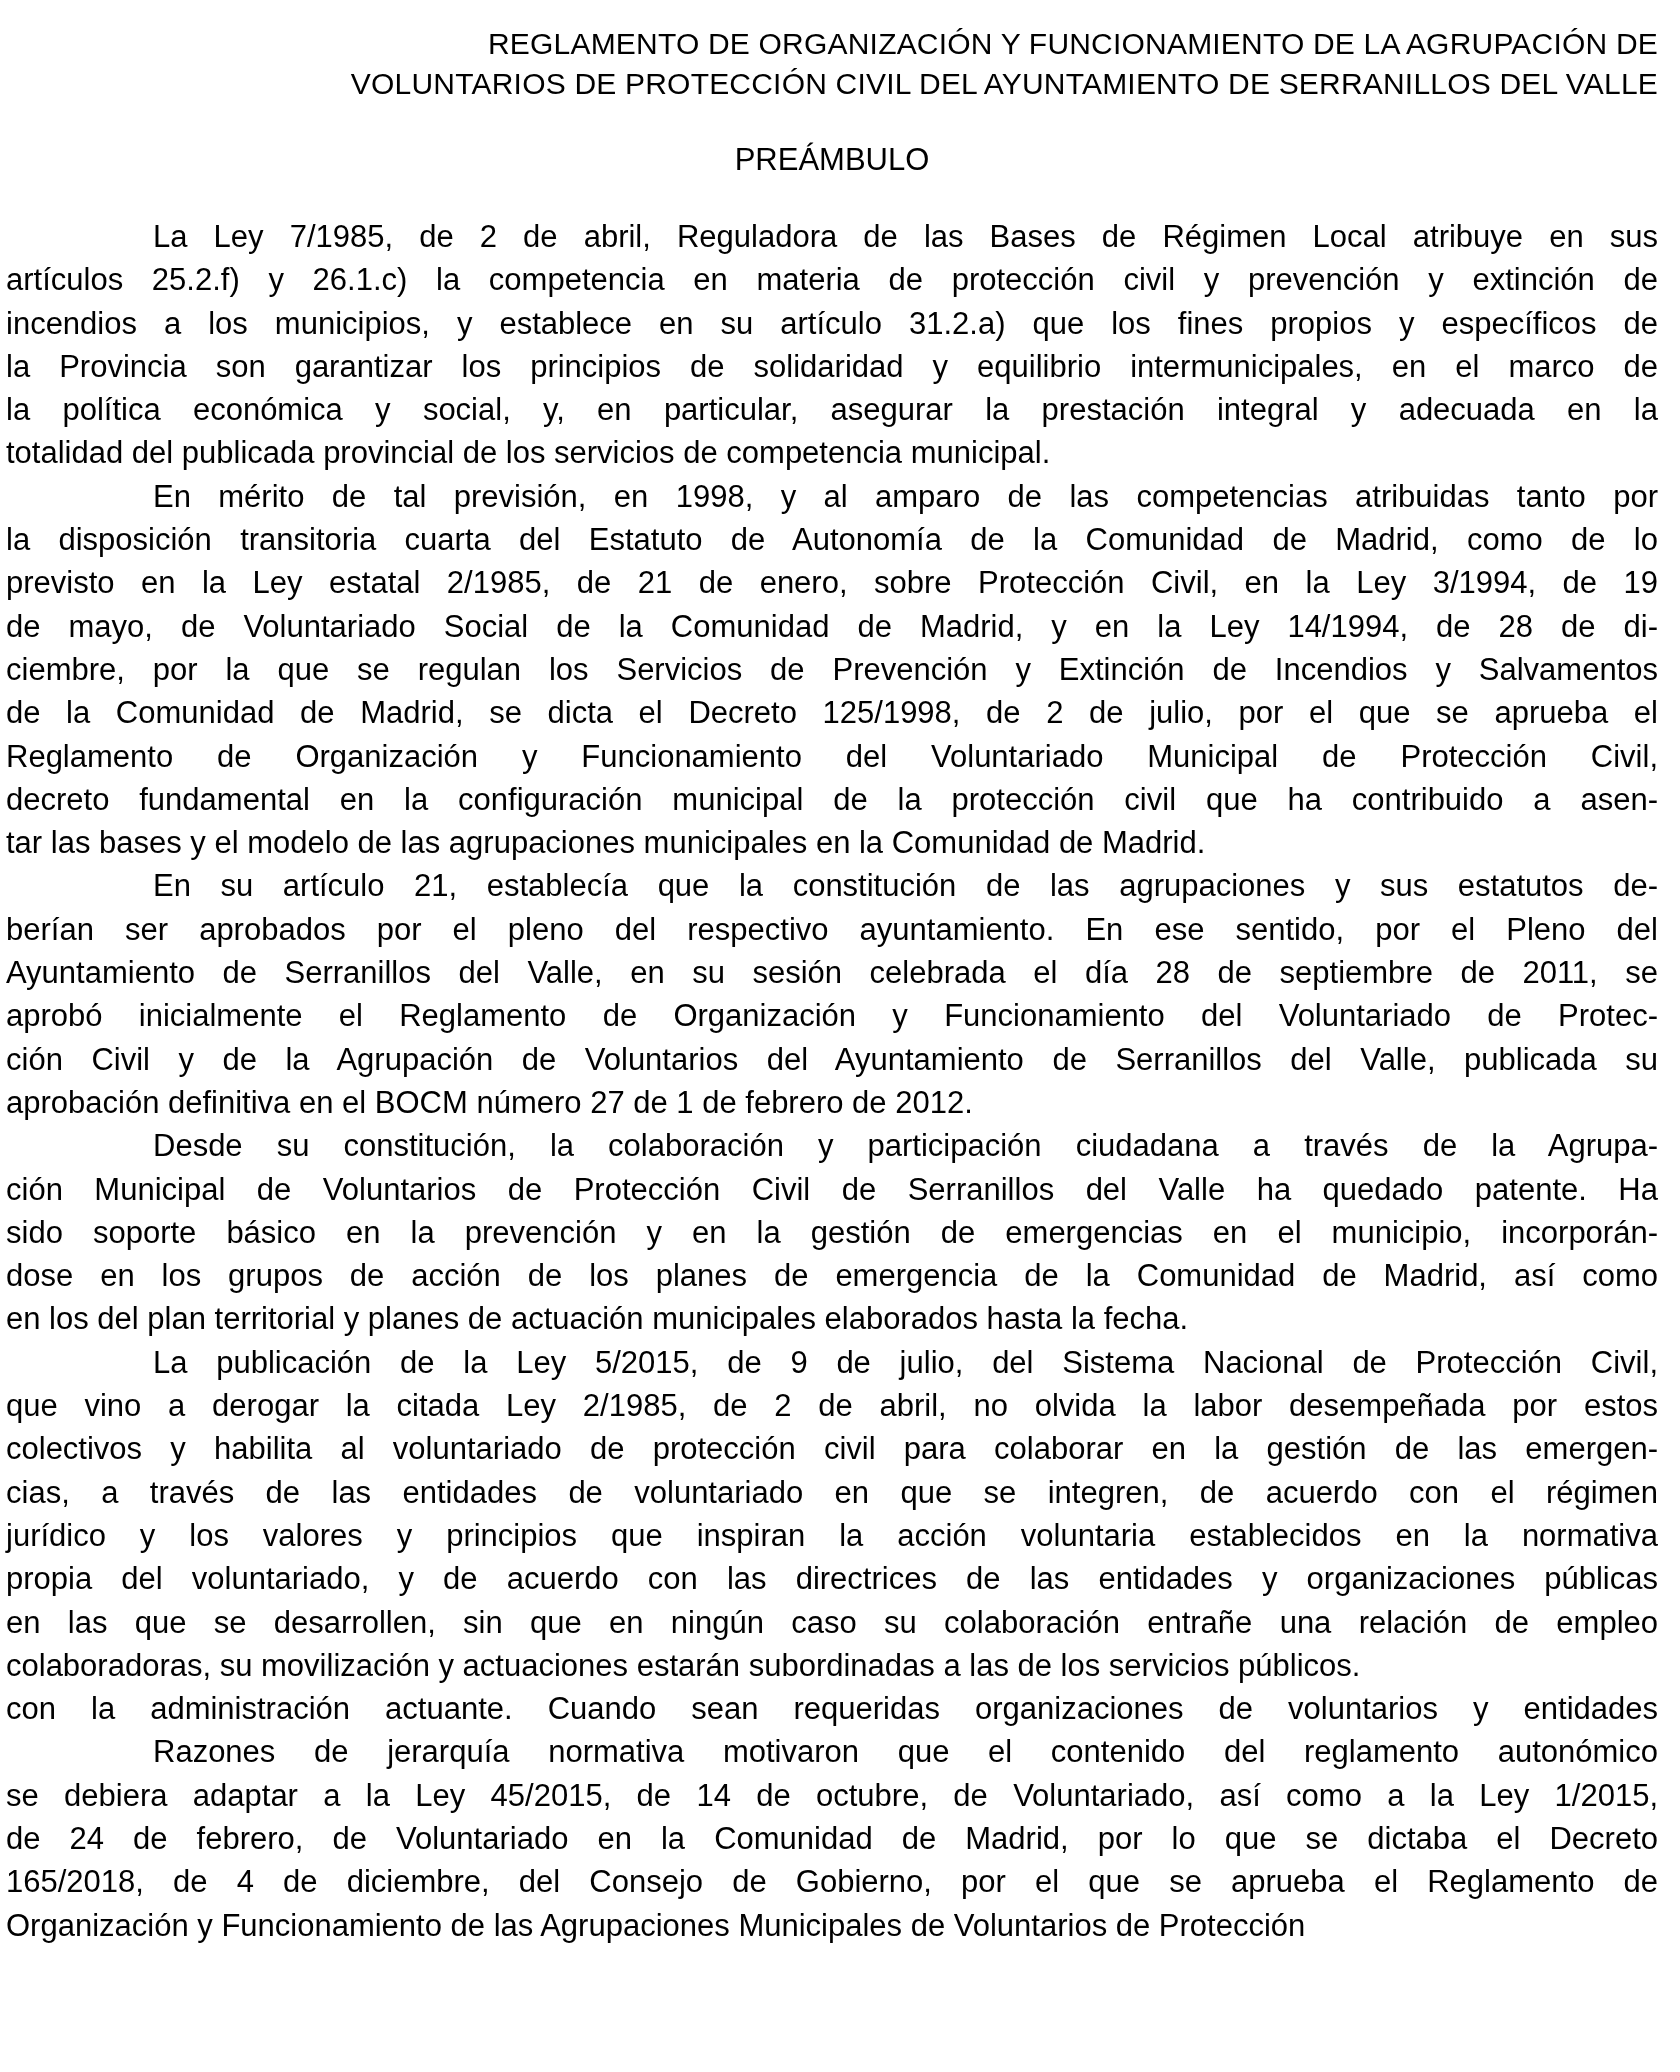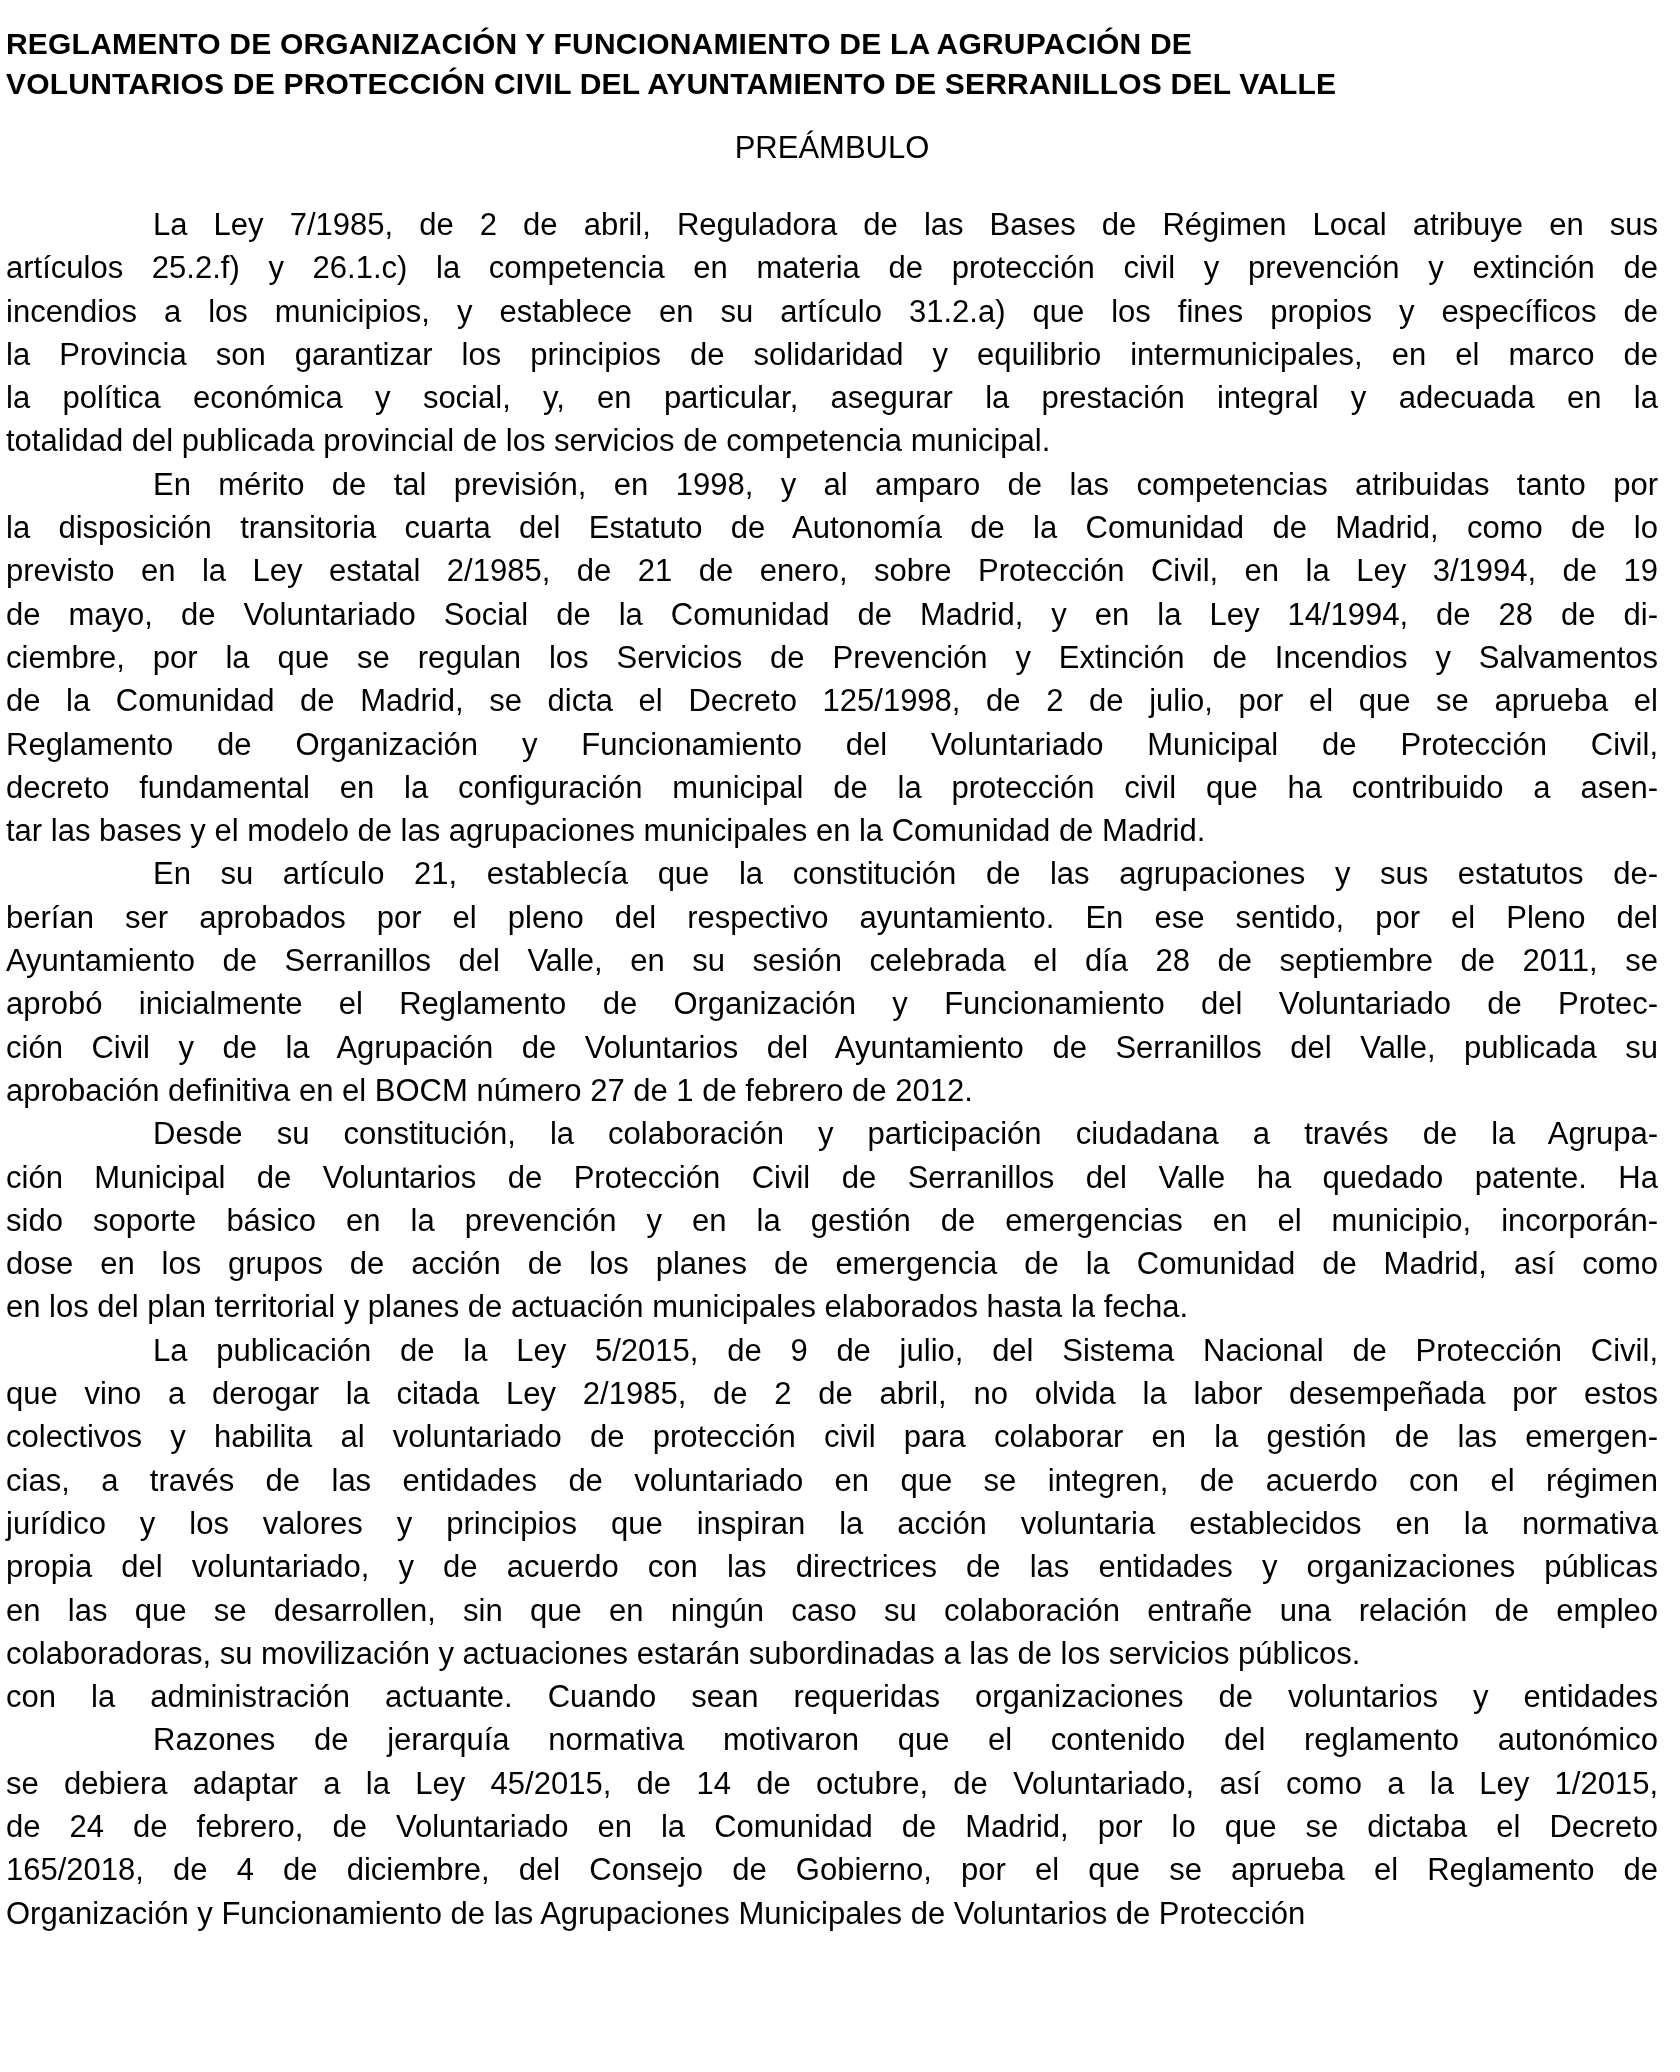--- a/index.html
+++ b/index.html
@@ -13,31 +13,31 @@
     width: 1680px;
     height: 2072px;
     overflow: hidden;
   }
   .page {
     padding: 24px 22px 0 6px;
     box-sizing: border-box;
     width: 1680px;
   }
   .doc-title {
-    font-weight: bold;
+    font-weight: normal;
     font-size: 30px;
     line-height: 40px;
-    text-align: left;
+    text-align: right;
     letter-spacing: 0.2px;
   }
   .subtitle {
     font-size: 31px;
     line-height: 32px;
     text-align: center;
-    margin-top: 28px;
+    margin-top: 40px;
     font-weight: normal;
   }
   .doc-body {
     margin-top: 0;
   }
   .paragraph {
   }
   .paragraph.first {
     margin-top: 39px;
   }

